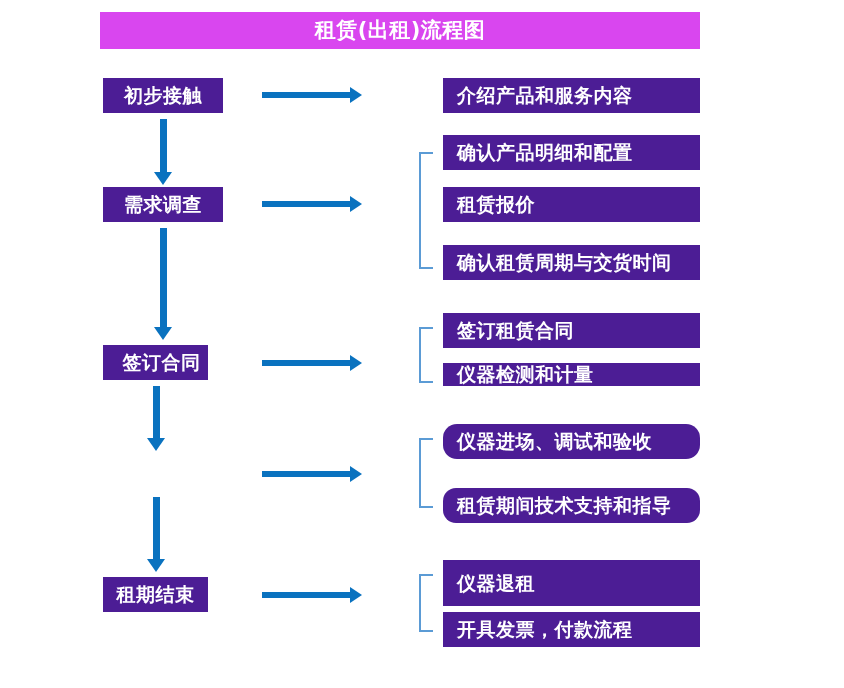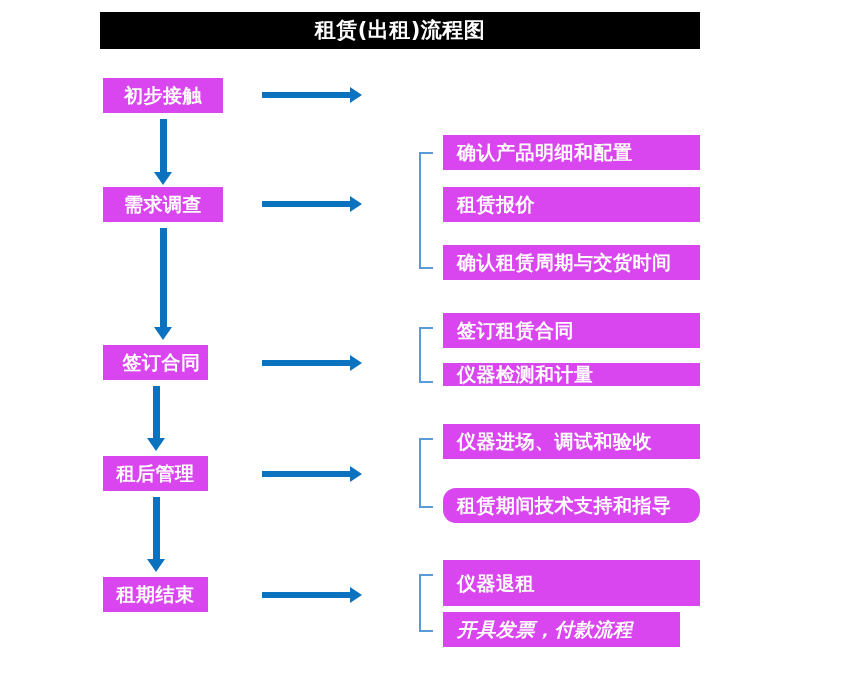--- a/index.html
+++ b/index.html
@@ -12,34 +12,34 @@
   }
   #canvas {
     position: relative;
     width: 844px;
     height: 688px;
     background: #ffffff;
     overflow: hidden;
   }
   .box {
     position: absolute;
-    background: #d946ef;
+    background: #4c1d95;
     color: #ffffff;
     font-weight: bold;
     display: flex;
     align-items: center;
     box-sizing: border-box;
     letter-spacing: 0.5px;
     line-height: 1;
     white-space: nowrap;
   }
   .title-box {
     justify-content: center;
     font-size: 21px;
-    background: #000000;
+    background: #d946ef;
   }
   .stage-box {
     justify-content: center;
     font-size: 19px;
   }
   .detail-box {
     justify-content: flex-start;
     padding-left: 14px;
     font-size: 19px;
   }
@@ -101,21 +101,20 @@
 <div id="canvas">
 
   <div class="box title-box" style="left:100px; top:12px; width:600px; height:37px;">租赁(出租)流程图</div>
 
   <div class="box stage-box" style="left:103px; top:78px; width:120px; height:35px;">初步接触</div>
 
   <div class="box stage-box" style="left:103px; top:187px; width:120px; height:35px;text-align:right;">需求调查</div>
 
   <div class="box stage-box" style="left:103px; top:345px; width:105px; height:35px;padding-left:12px;">签订合同</div>
 
-  <div class="box stage-box" style="left:103px; top:456px; width:105px; height:35px;">租后管理</div>
 
   <div class="box stage-box" style="left:103px; top:577px; width:105px; height:35px;">租期结束</div>
 
   <div class="v-arrow" style="left:153px; top:119px; height:66px;">
     <div class="shaft" style="height:53px;"></div>
     <div class="head" style="top:53px;"></div>
   </div>
 
   <div class="v-arrow" style="left:153px; top:228px; height:112px;">
     <div class="shaft" style="height:99px;"></div>
@@ -158,32 +157,33 @@
   </div>
 
   <div class="bracket" style="left:419px; top:152px; width:14px; height:117px;"></div>
 
   <div class="bracket" style="left:419px; top:327px; width:14px; height:56px;"></div>
 
   <div class="bracket" style="left:419px; top:438px; width:14px; height:70px;"></div>
 
   <div class="bracket" style="left:419px; top:574px; width:14px; height:58px;"></div>
 
+  <div class="box detail-box" style="left:443px; top:78px; width:257px; height:35px;">介绍产品和服务内容</div>
 
   <div class="box detail-box" style="left:443px; top:135px; width:257px; height:35px;">确认产品明细和配置</div>
 
   <div class="box detail-box" style="left:443px; top:187px; width:257px; height:35px;">租赁报价</div>
 
   <div class="box detail-box" style="left:443px; top:245px; width:257px; height:35px;">确认租赁周期与交货时间</div>
 
   <div class="box detail-box" style="left:443px; top:313px; width:257px; height:35px;">签订租赁合同</div>
 
   <div class="box detail-box" style="left:443px; top:363px; width:257px; height:23px;">仪器检测和计量</div>
 
-  <div class="box detail-box" style="left:443px; top:424px; width:257px; height:35px;">仪器进场、调试和验收</div>
+  <div class="box detail-box" style="left:443px; top:424px; width:257px; height:35px;border-radius:14px;">仪器进场、调试和验收</div>
 
   <div class="box detail-box" style="left:443px; top:488px; width:257px; height:35px;border-radius:13px;">租赁期间技术支持和指导</div>
 
   <div class="box detail-box" style="left:443px; top:560px; width:257px; height:46px;">仪器退租</div>
 
-  <div class="box detail-box" style="left:443px; top:612px; width:237px; height:35px;font-style:italic;">开具发票，付款流程</div>
+  <div class="box detail-box" style="left:443px; top:612px; width:257px; height:35px;">开具发票，付款流程</div>
 
 </div>
 
 </body></html>

